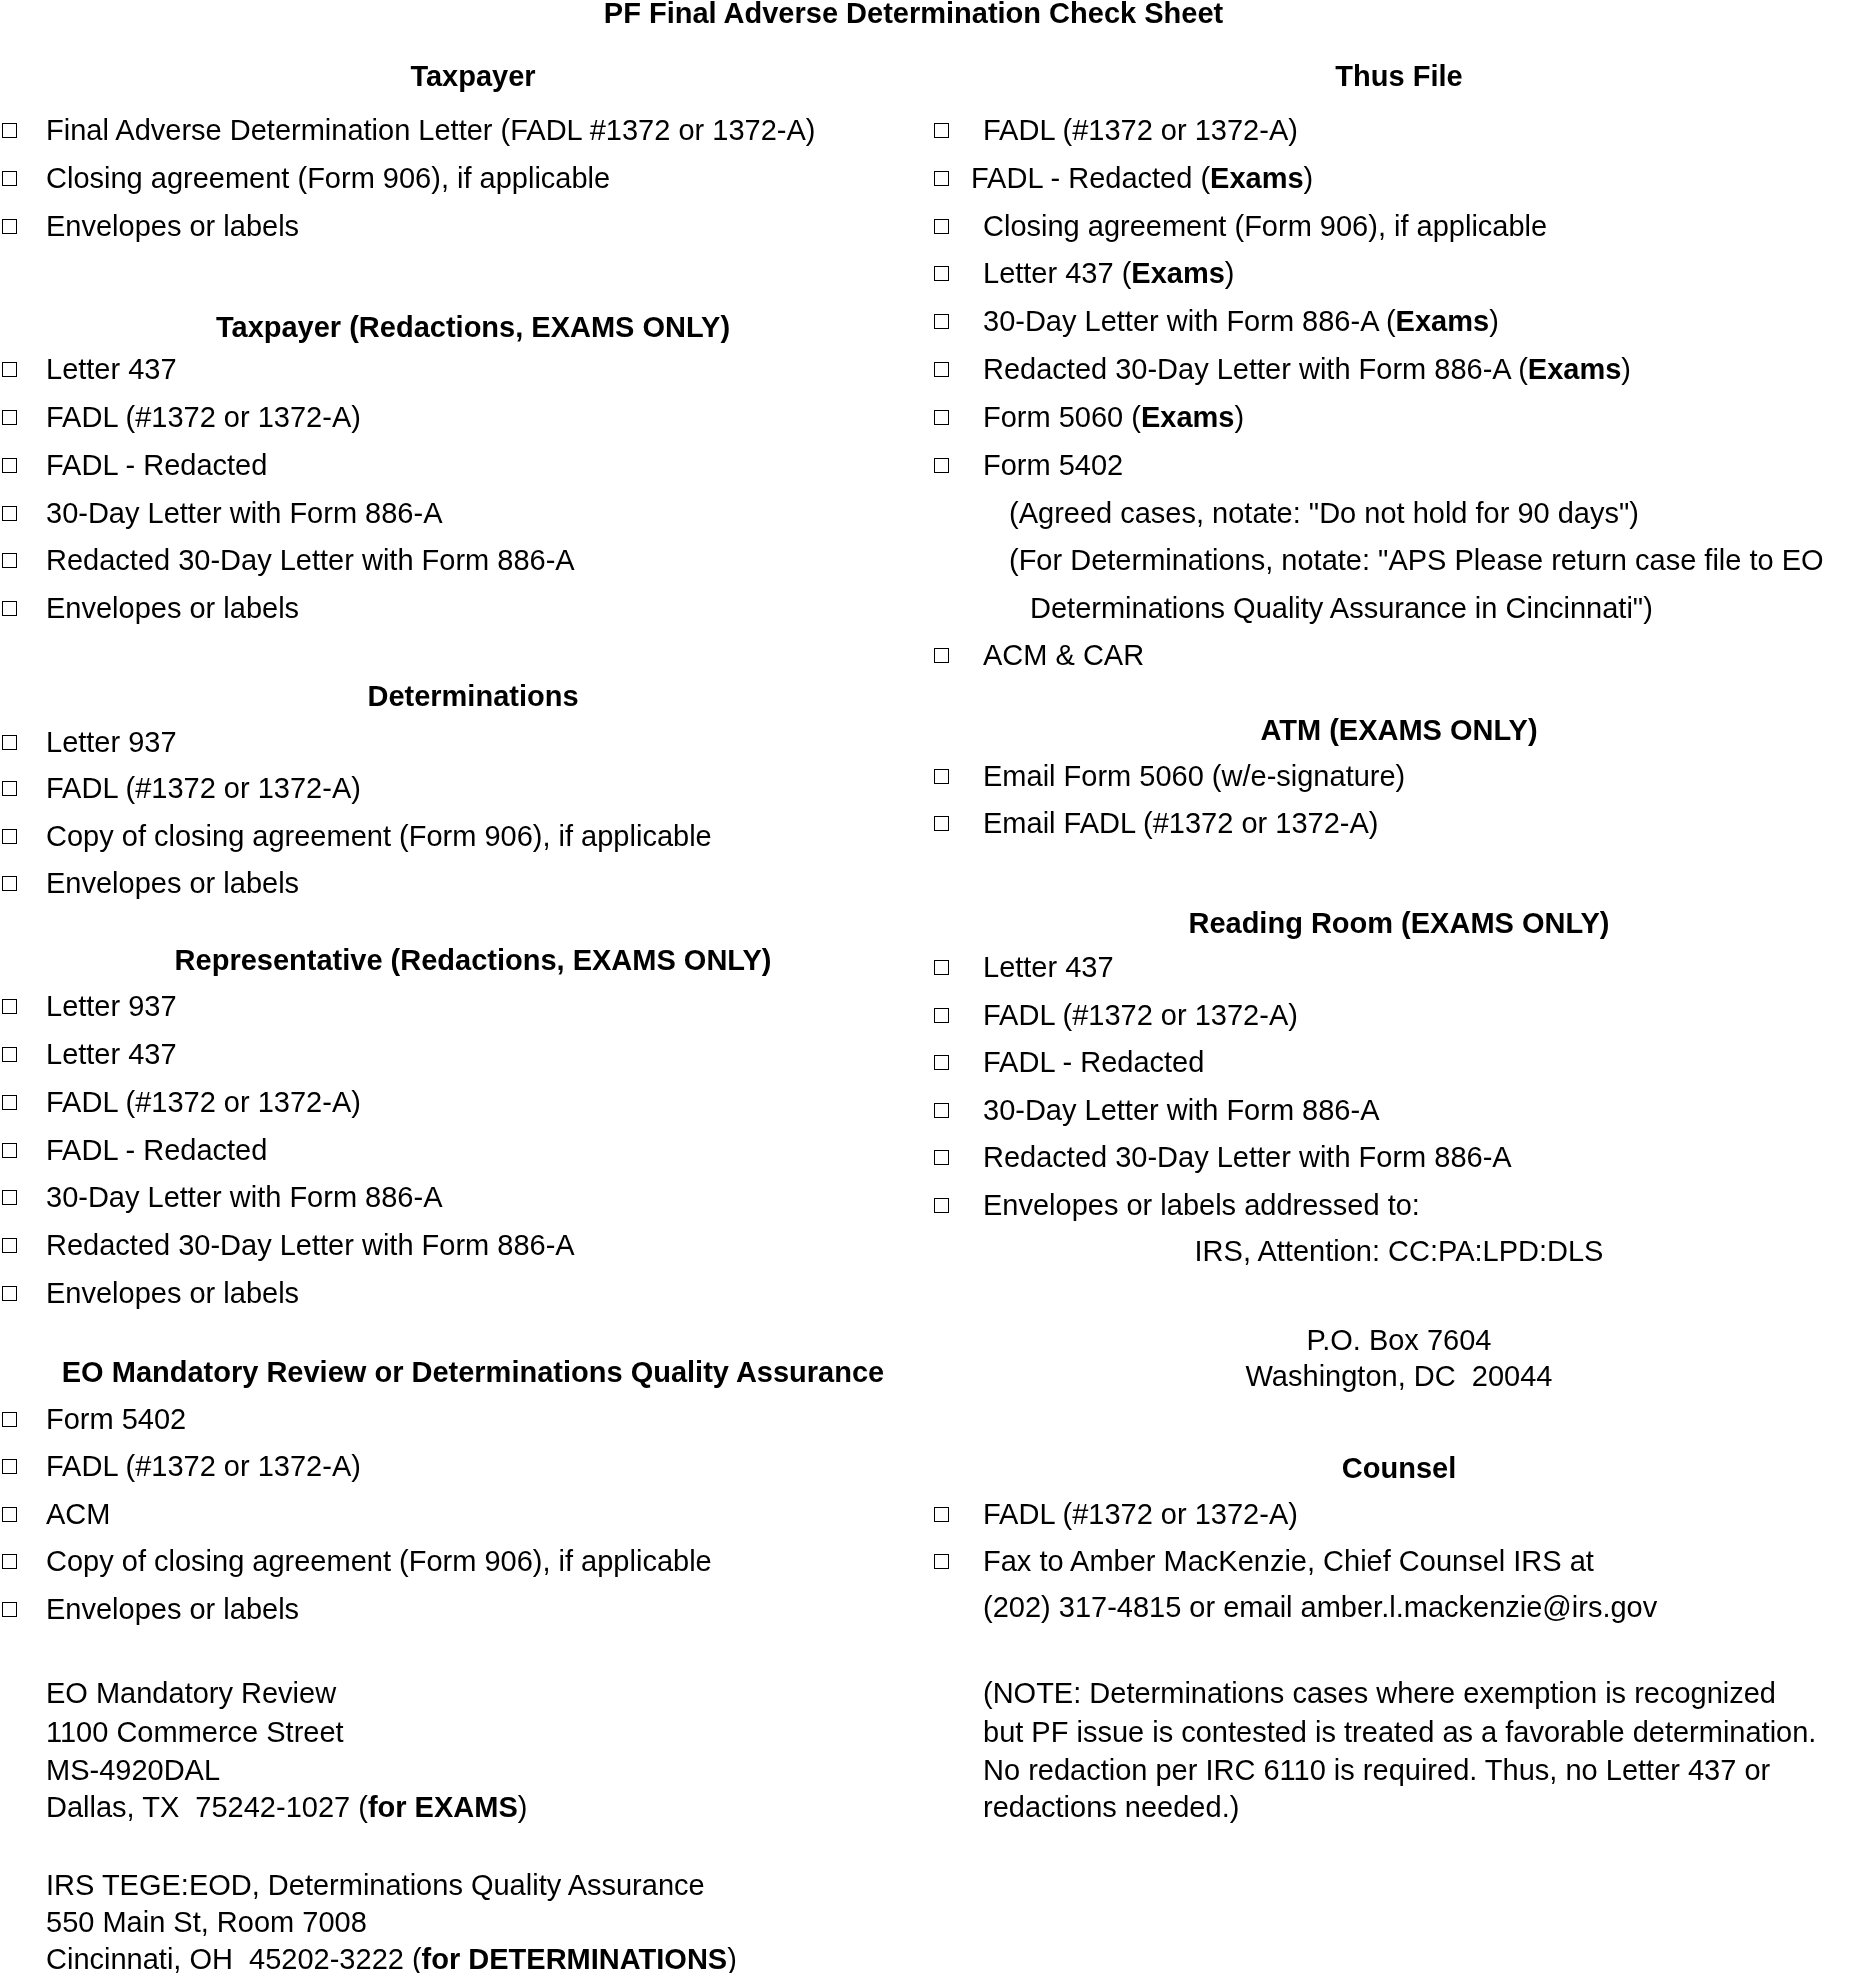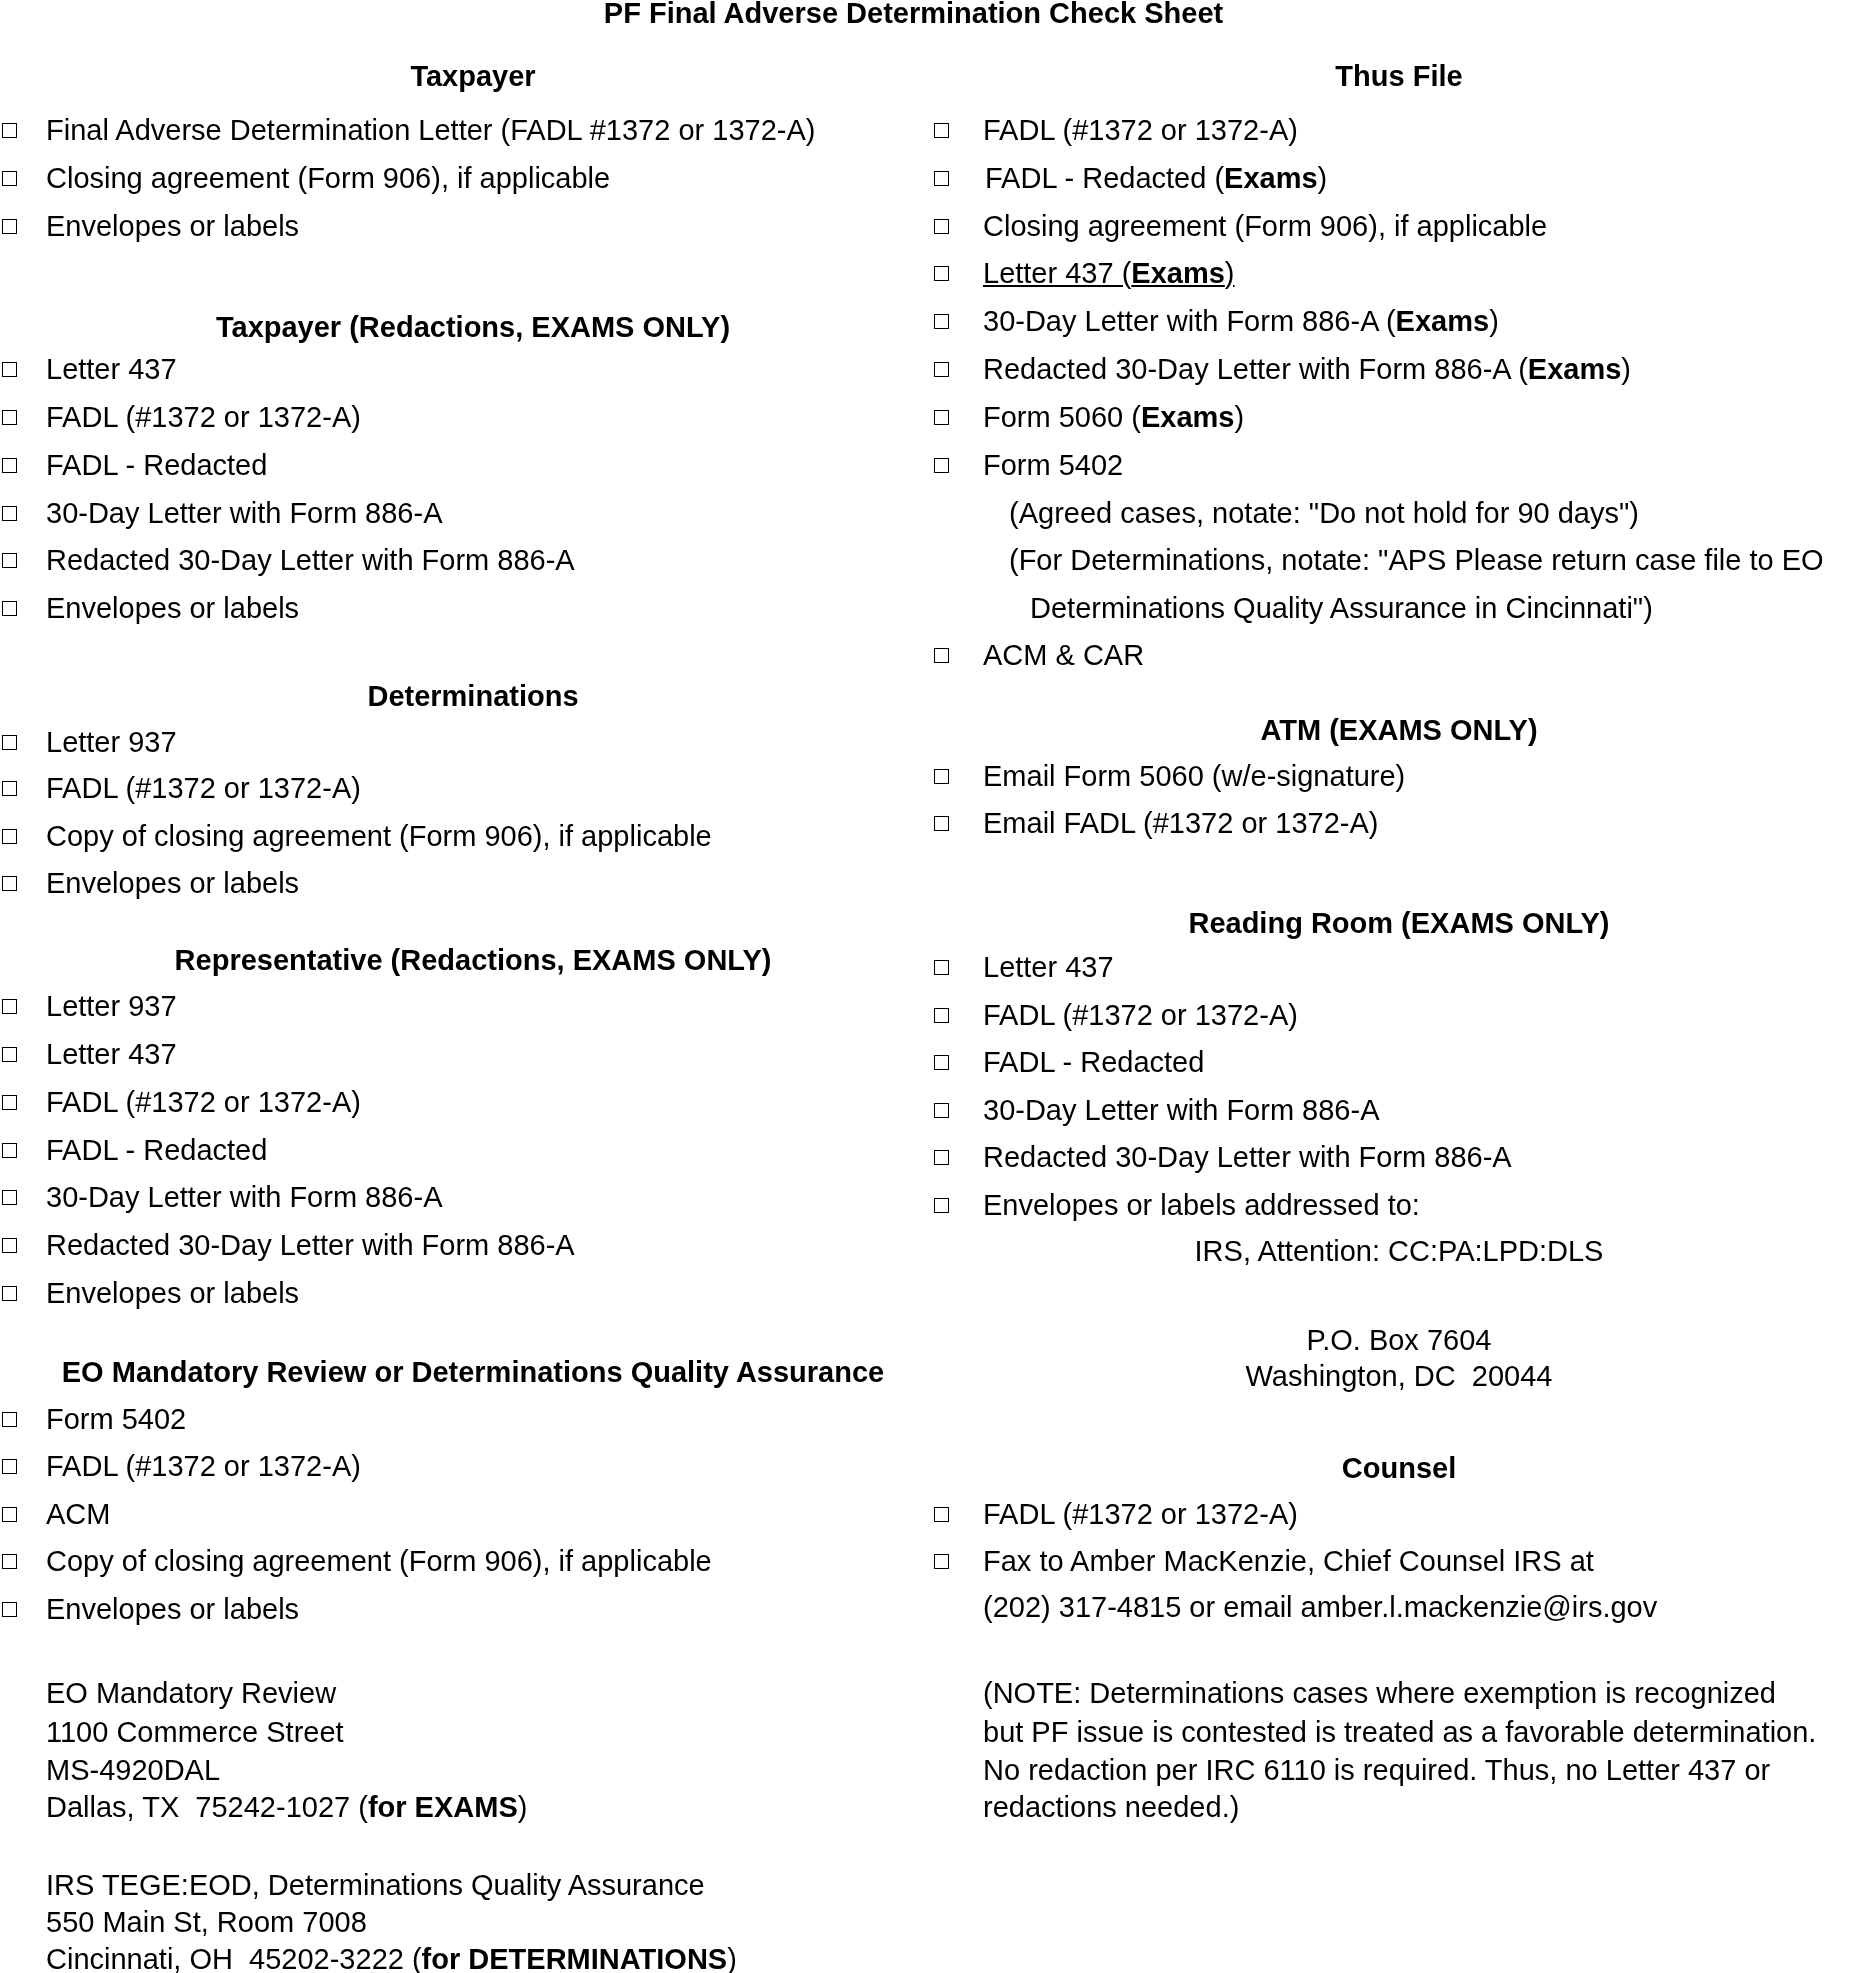--- a/index.html
+++ b/index.html
@@ -69,23 +69,23 @@
       <div class="row text" style="top: 1718px; left: 46px;">1100 Commerce Street</div>
       <div class="row text" style="top: 1756px; left: 46px;">MS-4920DAL</div>
       <div class="row text" style="top: 1793px; left: 46px;"><span>Dallas, TX  75242-1027 (</span><span class="b">for EXAMS</span><span>)</span></div>
       <div class="row text" style="top: 1871px; left: 46px;">IRS TEGE:EOD, Determinations Quality Assurance</div>
       <div class="row text" style="top: 1908px; left: 46px;">550 Main St, Room 7008</div>
       <div class="row text" style="top: 1945px; left: 46px;"><span>Cincinnati, OH  45202-3222 (</span><span class="b">for DETERMINATIONS</span><span>)</span></div>
     </div>
   <div class="column" style="left: 934px; width: 930px;">
       <div class="row heading" style="top: 62px;">Thus File</div>
       <div class="row item" style="top: 116px;"><span class="checkbox" style="left: 0px;"></span><span class="label" style="left: 49px;">FADL (#1372 or 1372-A)</span></div>
-      <div class="row item" style="top: 164px;"><span class="checkbox" style="left: 0px;"></span><span class="label" style="left: 51px;"><span>FADL - Redacted (</span><span class="b">Exams</span><span>)</span></span></div>
+      <div class="row item" style="top: 164px;"><span class="checkbox" style="left: 0px;"></span><span class="label" style="left: 37px;"><span>FADL - Redacted (</span><span class="b">Exams</span><span>)</span></span></div>
       <div class="row item" style="top: 212px;"><span class="checkbox" style="left: 0px;"></span><span class="label" style="left: 49px;">Closing agreement (Form 906), if applicable</span></div>
-      <div class="row item" style="top: 259px;"><span class="checkbox" style="left: 0px;"></span><span class="label" style="left: 49px; text-decoration: underline;"><span>Letter 437 (</span><span class="b">Exams</span><span>)</span></span></div>
+      <div class="row item" style="top: 259px;"><span class="checkbox" style="left: 0px;"></span><span class="label" style="left: 49px;"><span>Letter 437 (</span><span class="b">Exams</span><span>)</span></span></div>
       <div class="row item" style="top: 307px;"><span class="checkbox" style="left: 0px;"></span><span class="label" style="left: 49px;"><span>30-Day Letter with Form 886-A (</span><span class="b">Exams</span><span>)</span></span></div>
       <div class="row item" style="top: 355px;"><span class="checkbox" style="left: 0px;"></span><span class="label" style="left: 49px;"><span>Redacted 30-Day Letter with Form 886-A (</span><span class="b">Exams</span><span>)</span></span></div>
       <div class="row item" style="top: 403px;"><span class="checkbox" style="left: 0px;"></span><span class="label" style="left: 49px;"><span>Form 5060 (</span><span class="b">Exams</span><span>)</span></span></div>
       <div class="row item" style="top: 451px;"><span class="checkbox" style="left: 0px;"></span><span class="label" style="left: 49px;">Form 5402</span></div>
       <div class="row note1" style="top: 499px; left: 75px;">(Agreed cases, notate: "Do not hold for 90 days")</div>
       <div class="row note1" style="top: 546px; left: 75px;">(For Determinations, notate: "APS Please return case file to EO</div>
       <div class="row note2" style="top: 594px; left: 96px;">Determinations Quality Assurance in Cincinnati")</div>
       <div class="row item" style="top: 641px;"><span class="checkbox" style="left: 0px;"></span><span class="label" style="left: 49px;">ACM &amp; CAR</span></div>
       <div class="row heading" style="top: 716px;">ATM (EXAMS ONLY)</div>
       <div class="row item" style="top: 762px;"><span class="checkbox" style="left: 0px;"></span><span class="label" style="left: 49px;">Email Form 5060 (w/e-signature)</span></div>

